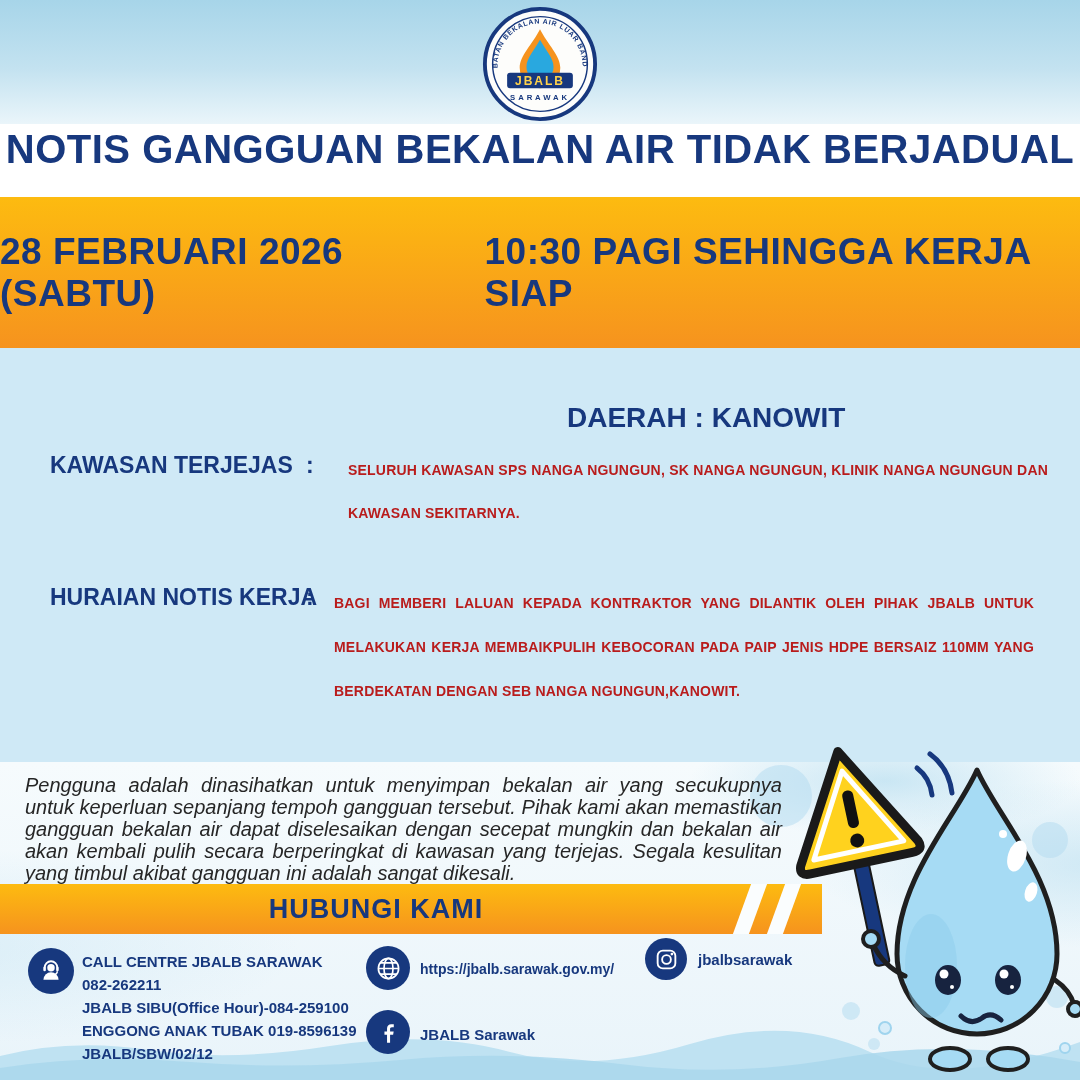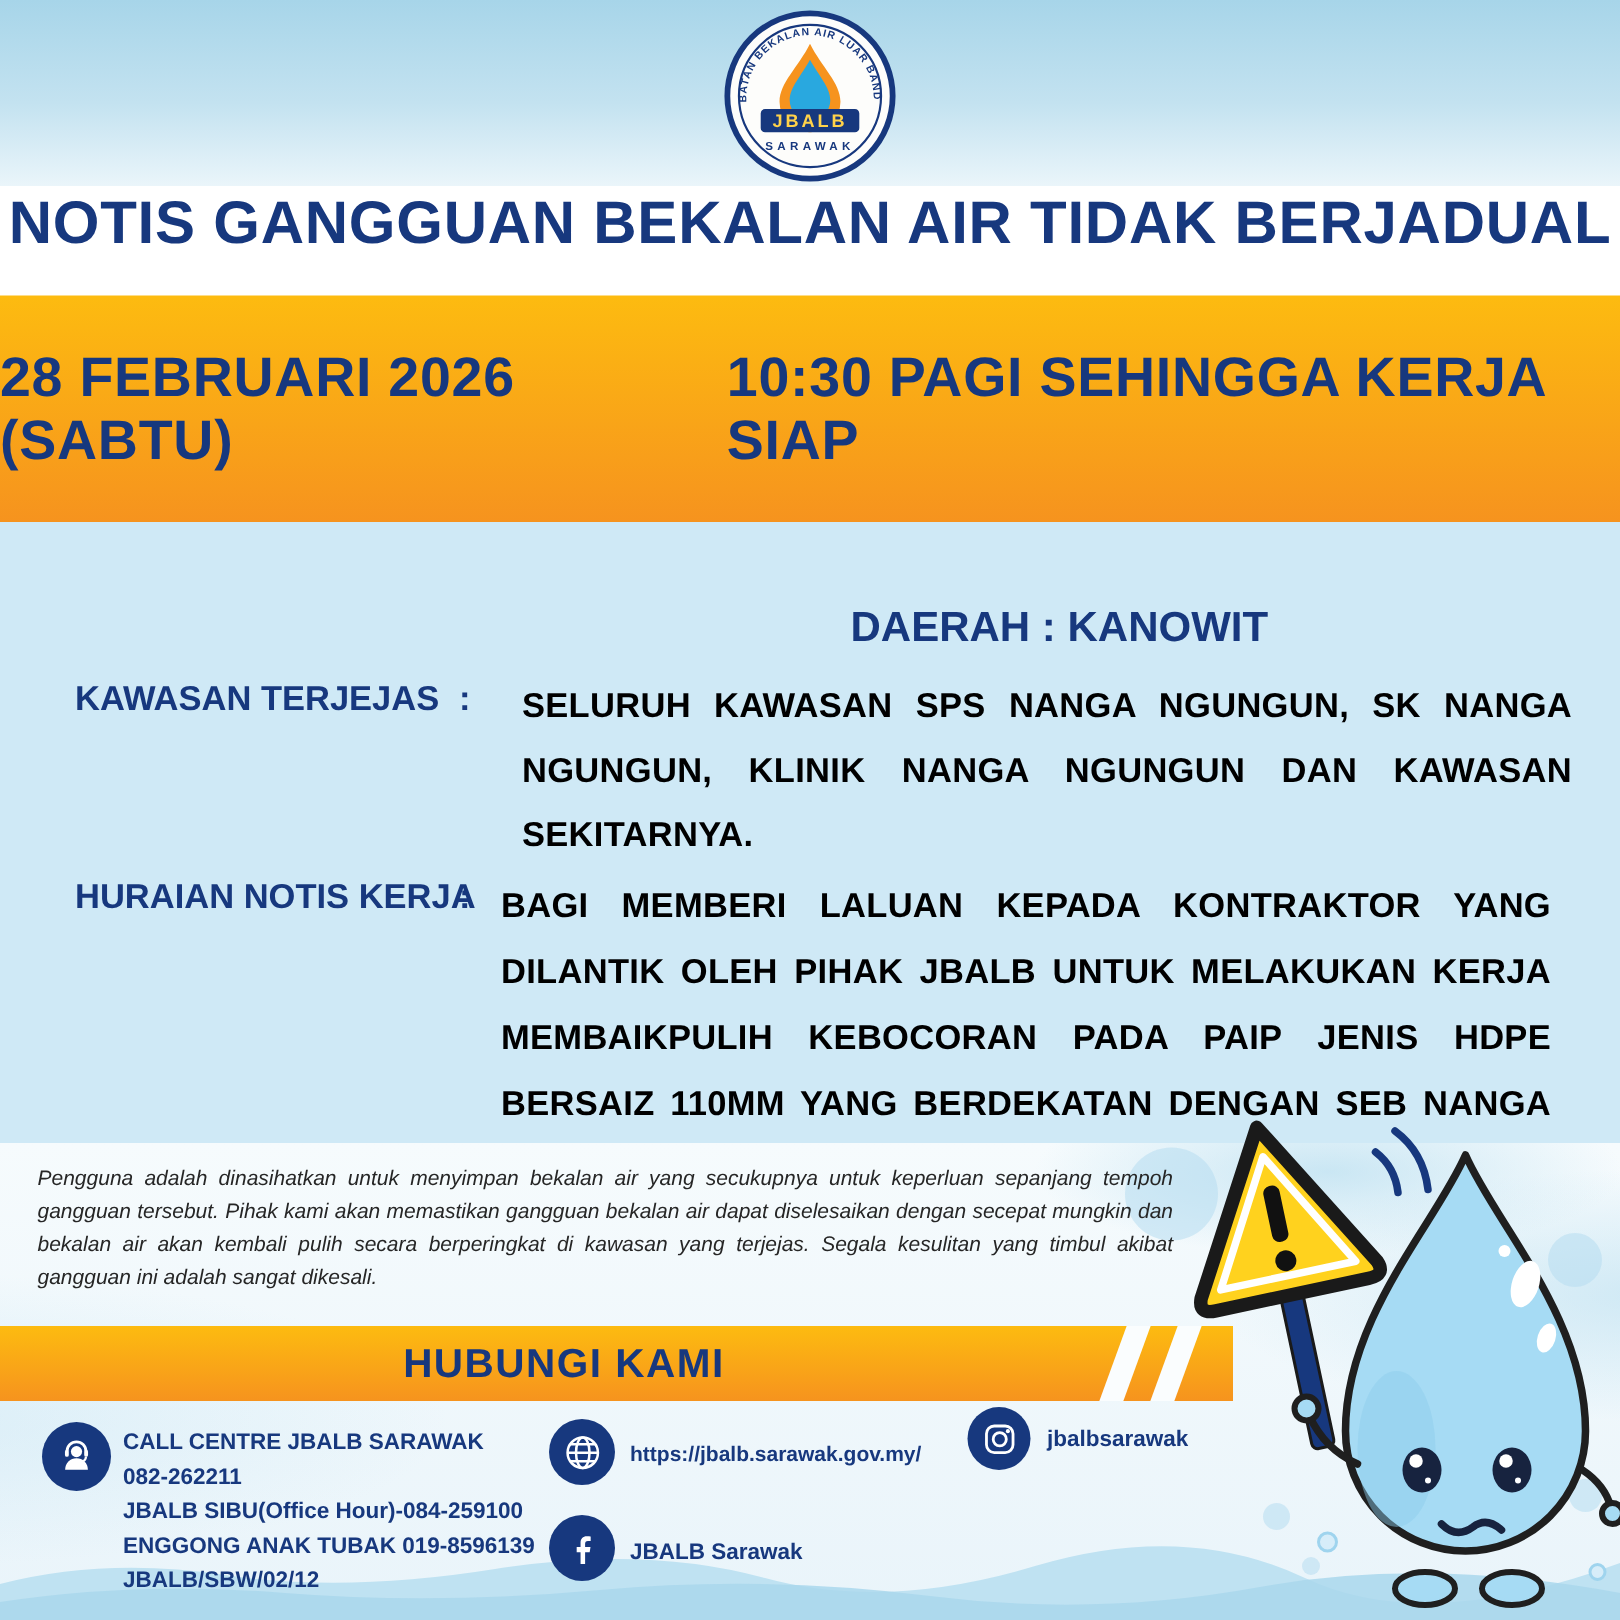--- a/index.html
+++ b/index.html
@@ -24,36 +24,36 @@
     position:absolute; top:197px; left:0; width:100%; height:151px;
     background:linear-gradient(to bottom, #fdbb10 0%, #f6931e 100%);
     display:flex; flex-direction:row; align-items:center; justify-content:center; gap:14px;
   }
   .date-banner div { font-size:37px; font-weight:bold; color:#17387e; letter-spacing:0.5px; }
   
   .panel { position:absolute; top:348px; left:0; width:100%; height:414px; background:#cfe9f6; }
   .panel .lbl, .panel .colon { position:absolute; font-size:23px; font-weight:bold; color:#17387e; }
   .region { position:absolute; font-size:28px; font-weight:bold; color:#17387e; }
   .body-text {
-    position:absolute; width:700px; font-size:23px; font-weight:bold; color:#000000;
+    position:absolute; width:700px; font-size:14px; font-weight:bold; color:#b91c1c;
     text-align:justify; letter-spacing:0.2px;
   }
   
   .splash-bg {
     position:absolute; top:762px; left:0; width:100%; height:318px; z-index:1;
     background:
       radial-gradient(ellipse 280px 80px at 82% 6%, rgba(166,214,236,.55), transparent 70%),
       radial-gradient(ellipse 420px 120px at 102% 32%, rgba(166,214,236,.45), transparent 70%),
       radial-gradient(ellipse 520px 140px at -6% 58%, rgba(186,224,242,.38), transparent 70%),
       linear-gradient(to bottom, #f6fbfd, #e9f4fa);
   }
   .bubble { position:absolute; border-radius:50%; background:rgba(182,221,240,.55); z-index:1; }
   .disclaimer {
     position:absolute; top:774px; left:25px; width:757px; z-index:3;
-    font-size:14px; font-style:italic; color:#262626; line-height:22px; text-align:justify;
+    font-size:20px; font-style:italic; color:#262626; line-height:22px; text-align:justify;
   }
   
   .hubungi {
     position:absolute; top:884px; left:0; width:822px; height:50px; z-index:3; overflow:hidden;
     background:linear-gradient(to bottom, #fdbb10 0%, #f6931e 100%);
     display:flex; align-items:center; justify-content:center;
   }
   .hubungi .heading { font-size:27px; font-weight:bold; color:#17387e; letter-spacing:1px; padding-right:70px; }
   .stripe { position:absolute; top:-6px; height:62px; width:16px; background:#fafdfe; transform:skewX(-20deg); }
   .stripe.s1 { right:30px; } .stripe.s2 { right:64px; }

